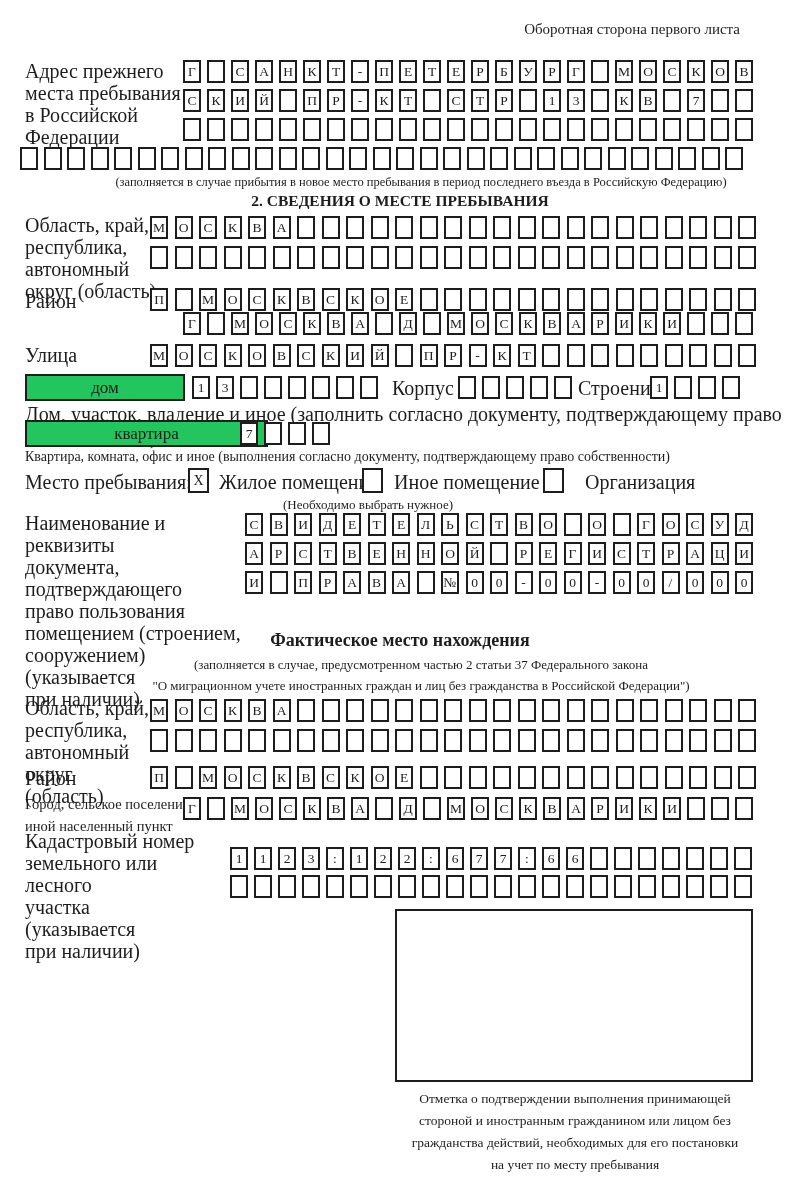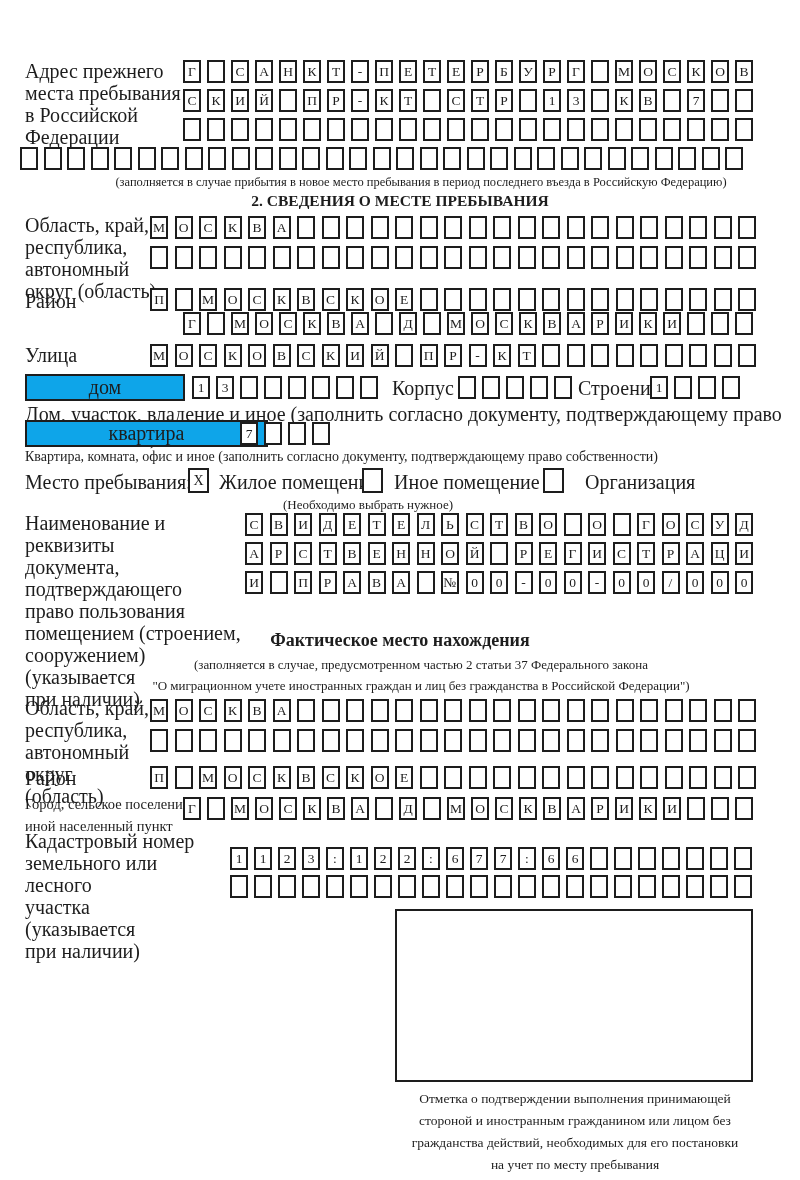--- a/index.html
+++ b/index.html
@@ -20,30 +20,31 @@
     box-sizing:border-box;flex:0 0 18px;width:18px;height:23px;
     border:2px solid #1d1d1d;display:flex;align-items:center;justify-content:center;
     font-size:13.5px;background:#fff;overflow:hidden;
   }
   .chk{
     box-sizing:border-box;width:21px;height:25px;border:2px solid #1d1d1d;
     display:flex;align-items:center;justify-content:center;font-size:14px;background:#fff;
   }
   .bigbox{
     box-sizing:border-box;border:2px solid #1d1d1d;display:flex;
-    align-items:center;justify-content:center;font-size:20px;background:#0ea5e9;
+    align-items:center;justify-content:center;font-size:17px;background:#22c55e;
   }
   .stampbox{box-sizing:border-box;border:2px solid #1d1d1d;background:#fff;}
   .cap{font-size:13.5px;line-height:22px;white-space:pre-line;text-align:center;}
 </style>
 </head>
 <body>
 
 <div id="page">
 
+  <div class="abs lbl" style="top:18px;right:60px;font-size:15px;">Оборотная сторона первого листа</div>
 
   <div class="abs lbl" style="left:25px;top:60px;width:165px;">Адрес прежнего
 места пребывания
 в Российской
 Федерации</div>
   <div class="abs boxrow" style="left:183px;top:60px;">
       <span class="cell">Г</span>
       <span class="cell"></span>
       <span class="cell">С</span>
       <span class="cell">А</span>
@@ -329,21 +330,21 @@
     </div>
   <div class="abs" style="left:25px;top:403px;font-size:20px;">Дом, участок, владение и иное (заполнить согласно документу, подтверждающему право собственности)</div>
 
   <div class="abs bigbox" style="left:25px;top:420px;width:243px;height:27px;">квартира</div>
   <div class="abs boxrow" style="left:240px;top:422px;">
       <span class="cell">7</span>
       <span class="cell"></span>
       <span class="cell"></span>
       <span class="cell"></span>
     </div>
-  <div class="abs" style="left:25px;top:449px;font-size:14px;">Квартира, комната, офис и иное (заполнить согласно документу, подтверждающему право собственности)</div>
+  <div class="abs" style="left:25px;top:449px;font-size:14px;">Квартира, комната, офис и иное (выполнения согласно документу, подтверждающему право собственности)</div>
 
   <div class="abs lbl" style="left:25px;top:471px;">Место пребывания:</div>
   <div class="abs chk" style="left:188px;top:468px;">X</div>
   <div class="abs lbl" style="left:219px;top:471px;">Жилое помещение</div>
   <div class="abs chk" style="left:362px;top:468px;"></div>
   <div class="abs lbl" style="left:394px;top:471px;">Иное помещение</div>
   <div class="abs chk" style="left:543px;top:468px;"></div>
   <div class="abs lbl" style="left:585px;top:471px;">Организация</div>
   <div class="abs note" style="left:262px;top:497px;font-size:13px;">(Необходимо выбрать нужное)</div>
 

